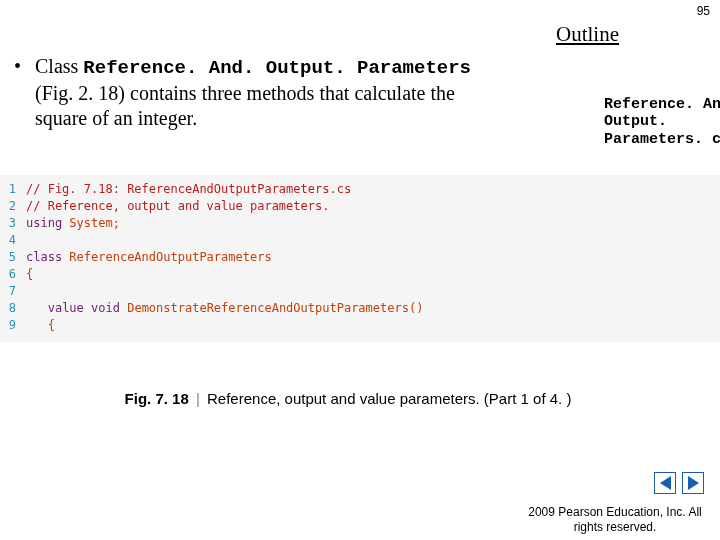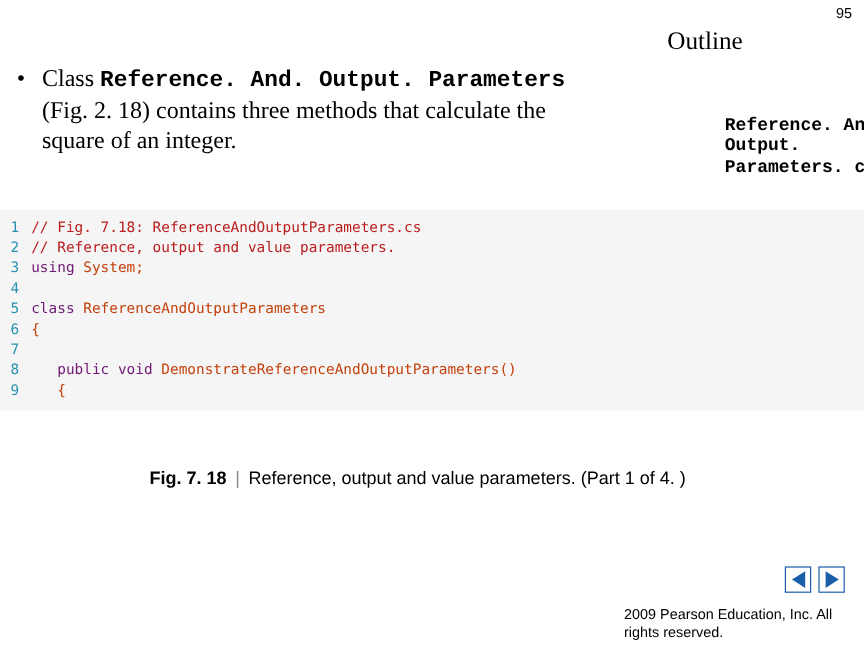--- a/index.html
+++ b/index.html
@@ -18,20 +18,21 @@
     top: 4px;
     right: 10px;
     font-family: Arial, Helvetica, sans-serif;
     font-size: 12px;
   }
   .outline {
     position: absolute;
     top: 22px;
     left: 556px;
     font-size: 21px;
+    text-decoration: underline;
   }
   .bullet-block {
     position: absolute;
     top: 54px;
     left: 14px;
     width: 485px;
     line-height: 1.25;
   }
   .bullet-marker {
     display: inline-block;
@@ -122,21 +123,21 @@
     border-top: 7px solid transparent;
     border-bottom: 7px solid transparent;
   }
   .tri-left { border-right: 11px solid #1a5eaa; }
   .tri-right { border-left: 11px solid #1a5eaa; }
   .copyright {
     position: absolute;
     bottom: 6px;
     right: 10px;
     width: 190px;
-    text-align: left;
+    text-align: center;
     font-family: Arial, Helvetica, sans-serif;
     font-size: 12px;
     line-height: 1.2;
   }
 </style>
 </head>
 <body>
 
 <div class="page-num">95</div>
 
@@ -153,21 +154,21 @@
 <div class="part-count">( 1 of 4 )</div>
 
 <div class="code-area" id="code-area">
     <div class="code-line"><span class="ln">1</span><span class="code"><span class="c-comment">// Fig. 7.18: ReferenceAndOutputParameters.cs</span></span></div>
     <div class="code-line"><span class="ln">2</span><span class="code"><span class="c-comment">// Reference, output and value parameters.</span></span></div>
     <div class="code-line"><span class="ln">3</span><span class="code"><span class="c-keyword">using</span><span class="c-text"> System;</span></span></div>
     <div class="code-line"><span class="ln">4</span><span class="code">&nbsp;</span></div>
     <div class="code-line"><span class="ln">5</span><span class="code"><span class="c-keyword">class</span><span class="c-text"> ReferenceAndOutputParameters</span></span></div>
     <div class="code-line"><span class="ln">6</span><span class="code"><span class="c-text">{</span></span></div>
     <div class="code-line"><span class="ln">7</span><span class="code"><span class="c-text">   </span></span></div>
-    <div class="code-line"><span class="ln">8</span><span class="code"><span class="c-text">   </span><span class="c-keyword">public</span><span class="c-text"> </span><span class="c-keyword">void</span><span class="c-text"> DemonstrateReferenceAndOutputParameters()</span></span></div>
+    <div class="code-line"><span class="ln">8</span><span class="code"><span class="c-text">   </span><span class="c-keyword">value</span><span class="c-text"> </span><span class="c-keyword">void</span><span class="c-text"> DemonstrateReferenceAndOutputParameters()</span></span></div>
     <div class="code-line"><span class="ln">9</span><span class="code"><span class="c-text">   {</span></span></div>
   </div>
 
 <div class="caption">
   <span class="figno">Fig. 7. 18</span>
   <span class="pipe">|</span>
   <span>Reference, output and value parameters. (Part 1 of 4. )</span>
 </div>
 
 <div class="nav-buttons">

